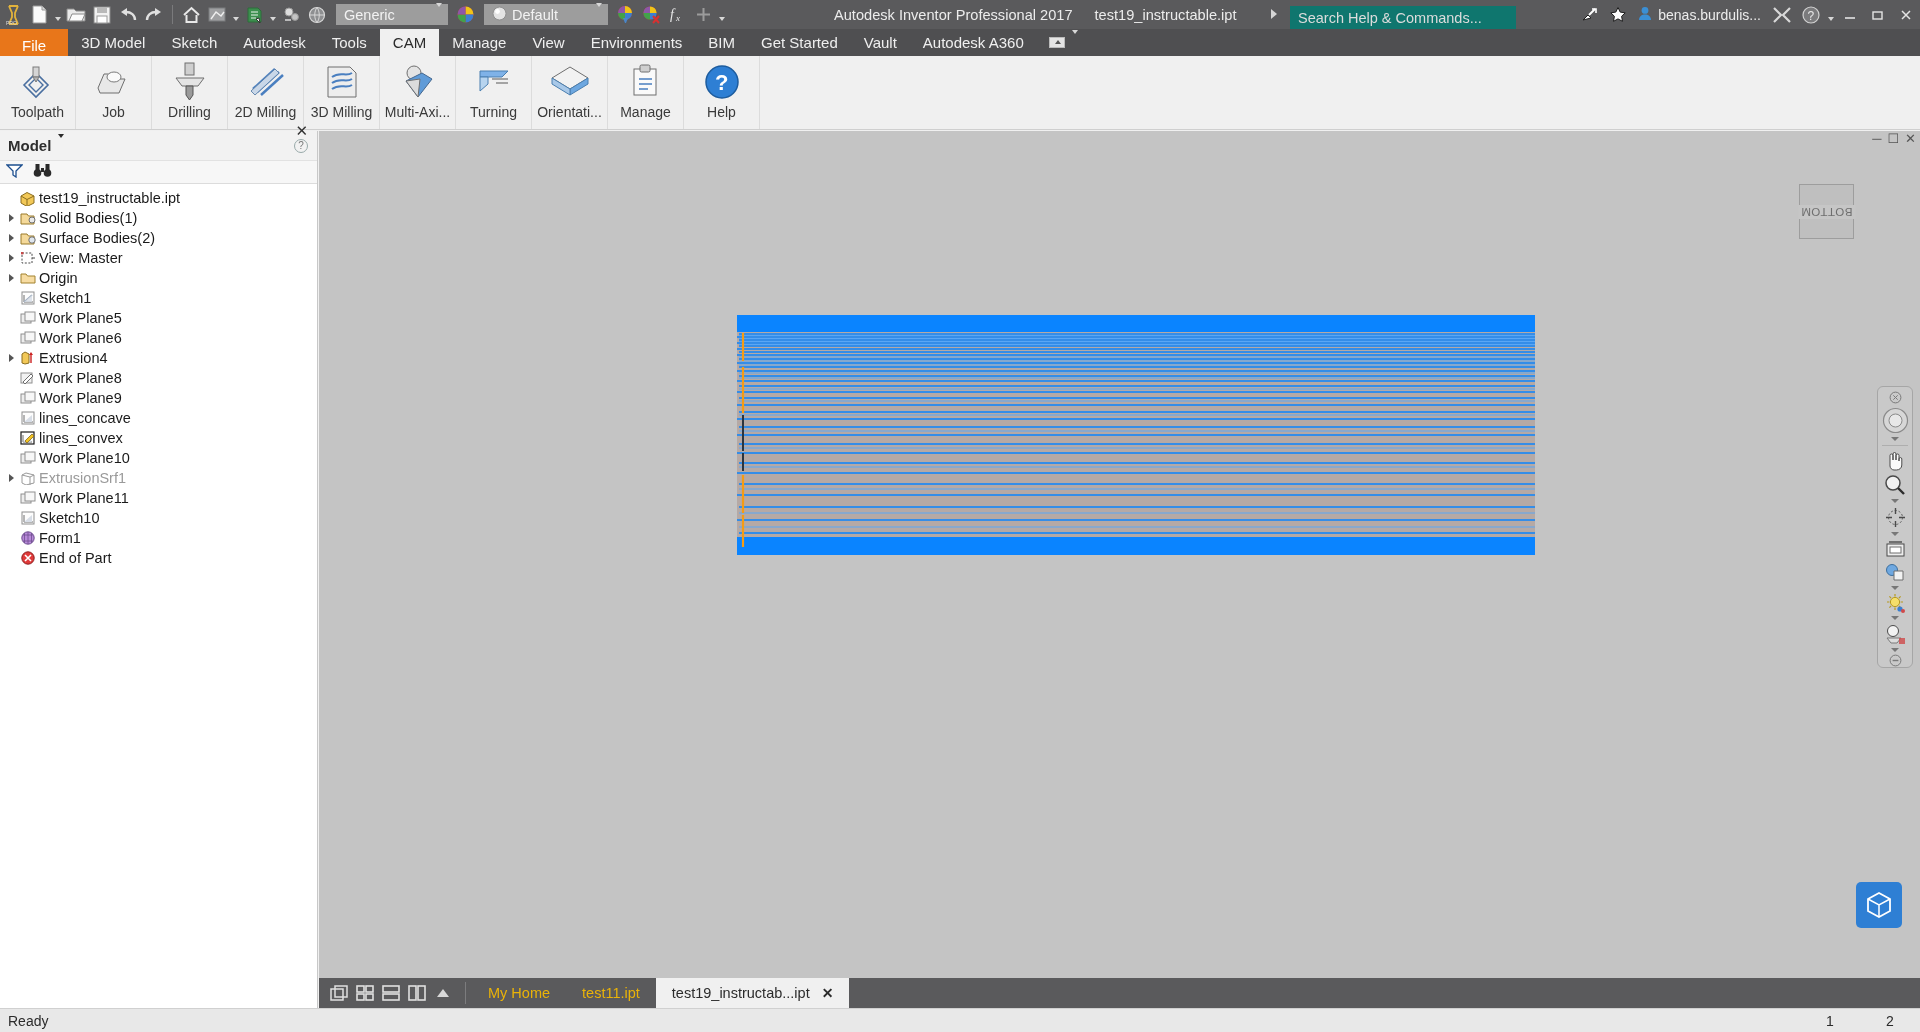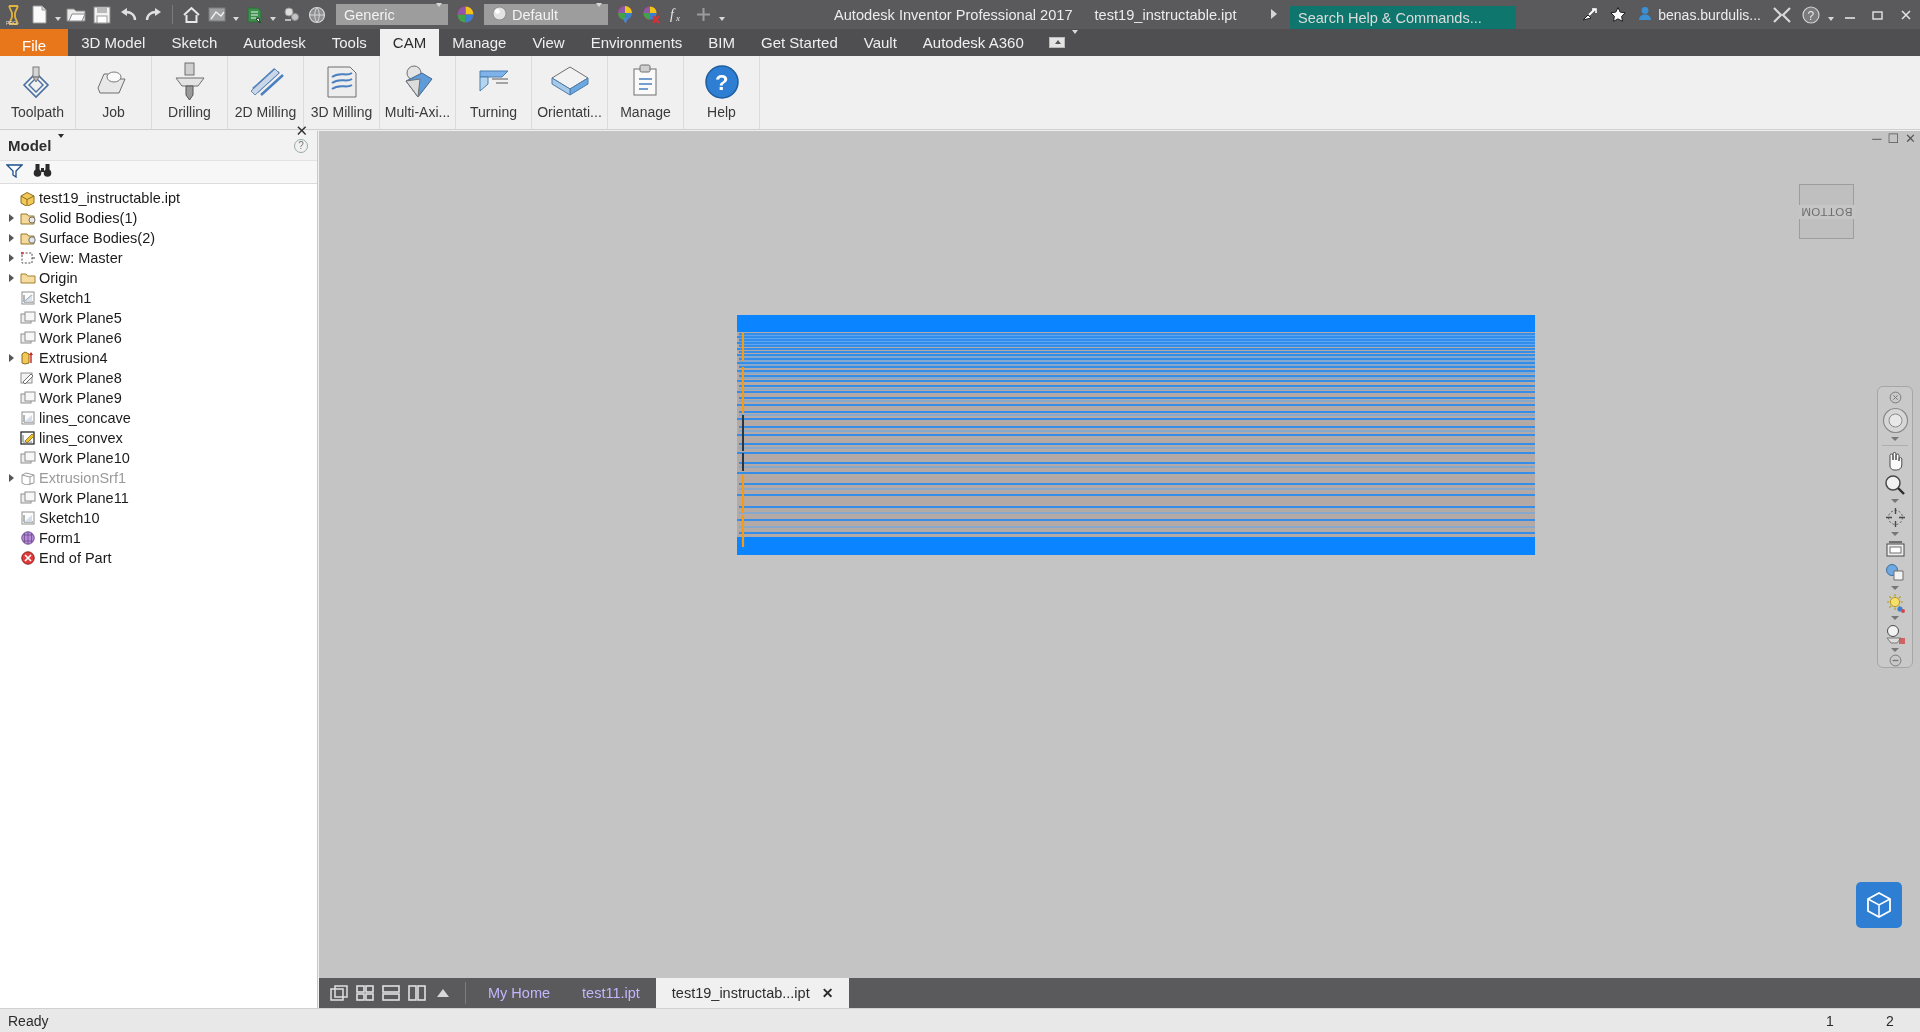--- a/index.html
+++ b/index.html
@@ -146,21 +146,21 @@
 
   
   .bottombar {
     position:absolute; left:319px; bottom:24px; right:0; height:30px; background:#5a5a5c;
     display:flex; align-items:stretch;
   }
   .bb-icons { display:flex; align-items:center; gap:2px; padding:0 4px 0 8px;}
   .bb-ic { width:24px;height:28px;display:flex;align-items:center;justify-content:center;}
   .bb-sep { width:1px; background:#7c7c7e; margin:4px 6px; }
   .dtab {
-    display:flex; align-items:center; padding:0 16px; color:#c4b5fd; font-size:14.5px;
+    display:flex; align-items:center; padding:0 16px; color:#eab308; font-size:14.5px;
     white-space:nowrap;
   }
   .dtab.active { background:#f0f0f0; color:#2b2b2b; }
   .dtab .x { margin-left:12px; font-size:14px; font-weight:bold; }
 
   
   .status {
     position:absolute; left:0; bottom:0; width:1920px; height:24px;
     background:#e8e8e8; border-top:1px solid #d0d0d0;
     display:flex; align-items:center; font-size:14px; color:#2b2b2b;

